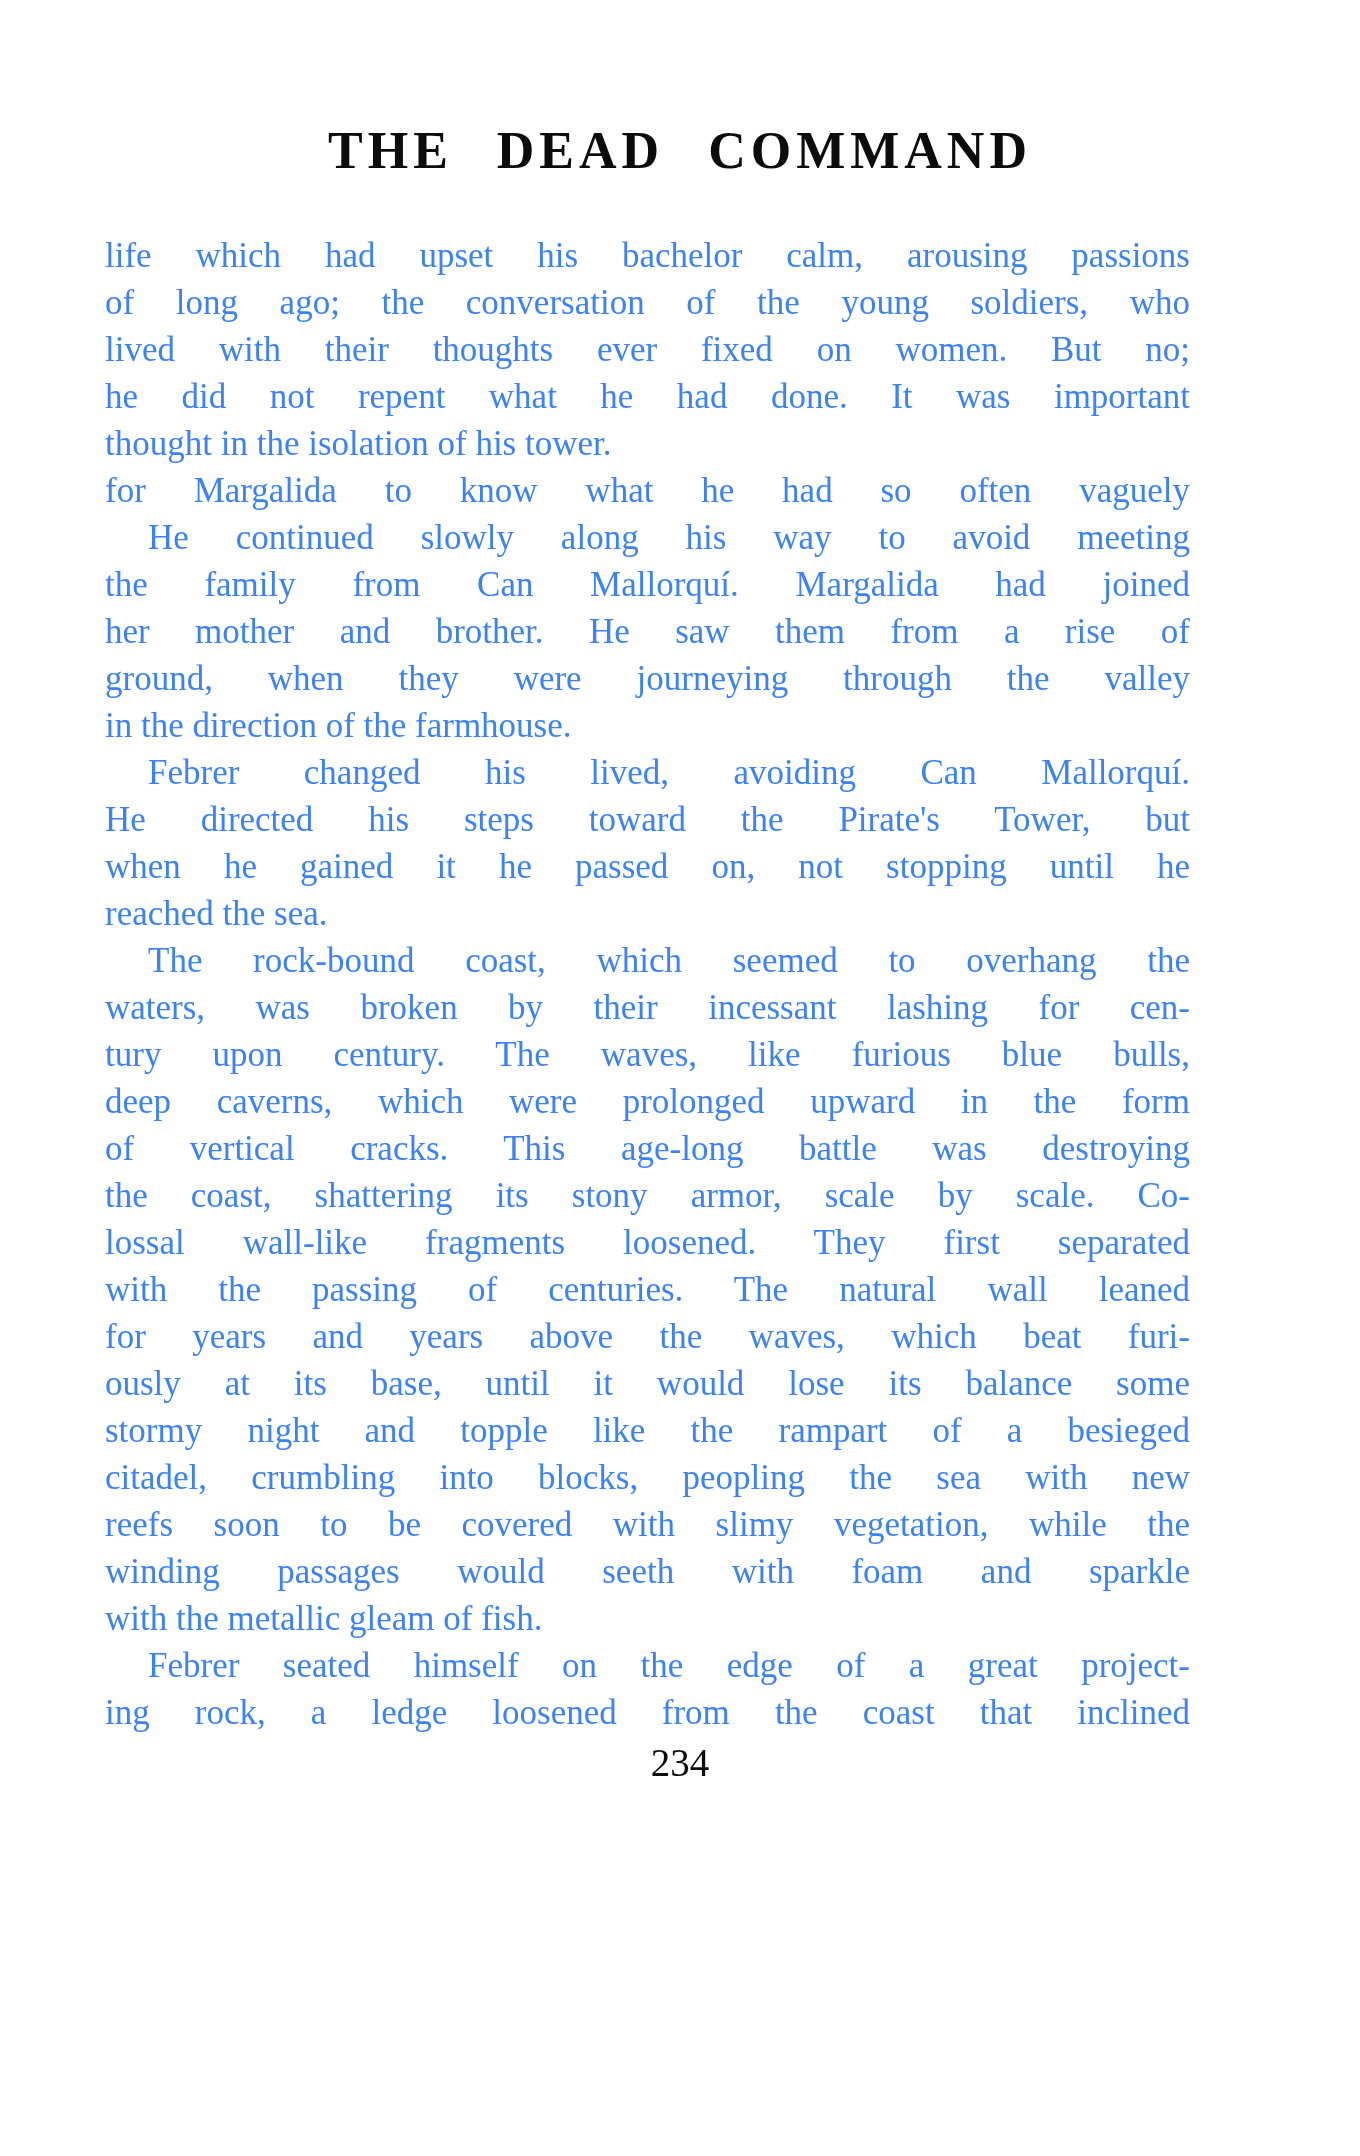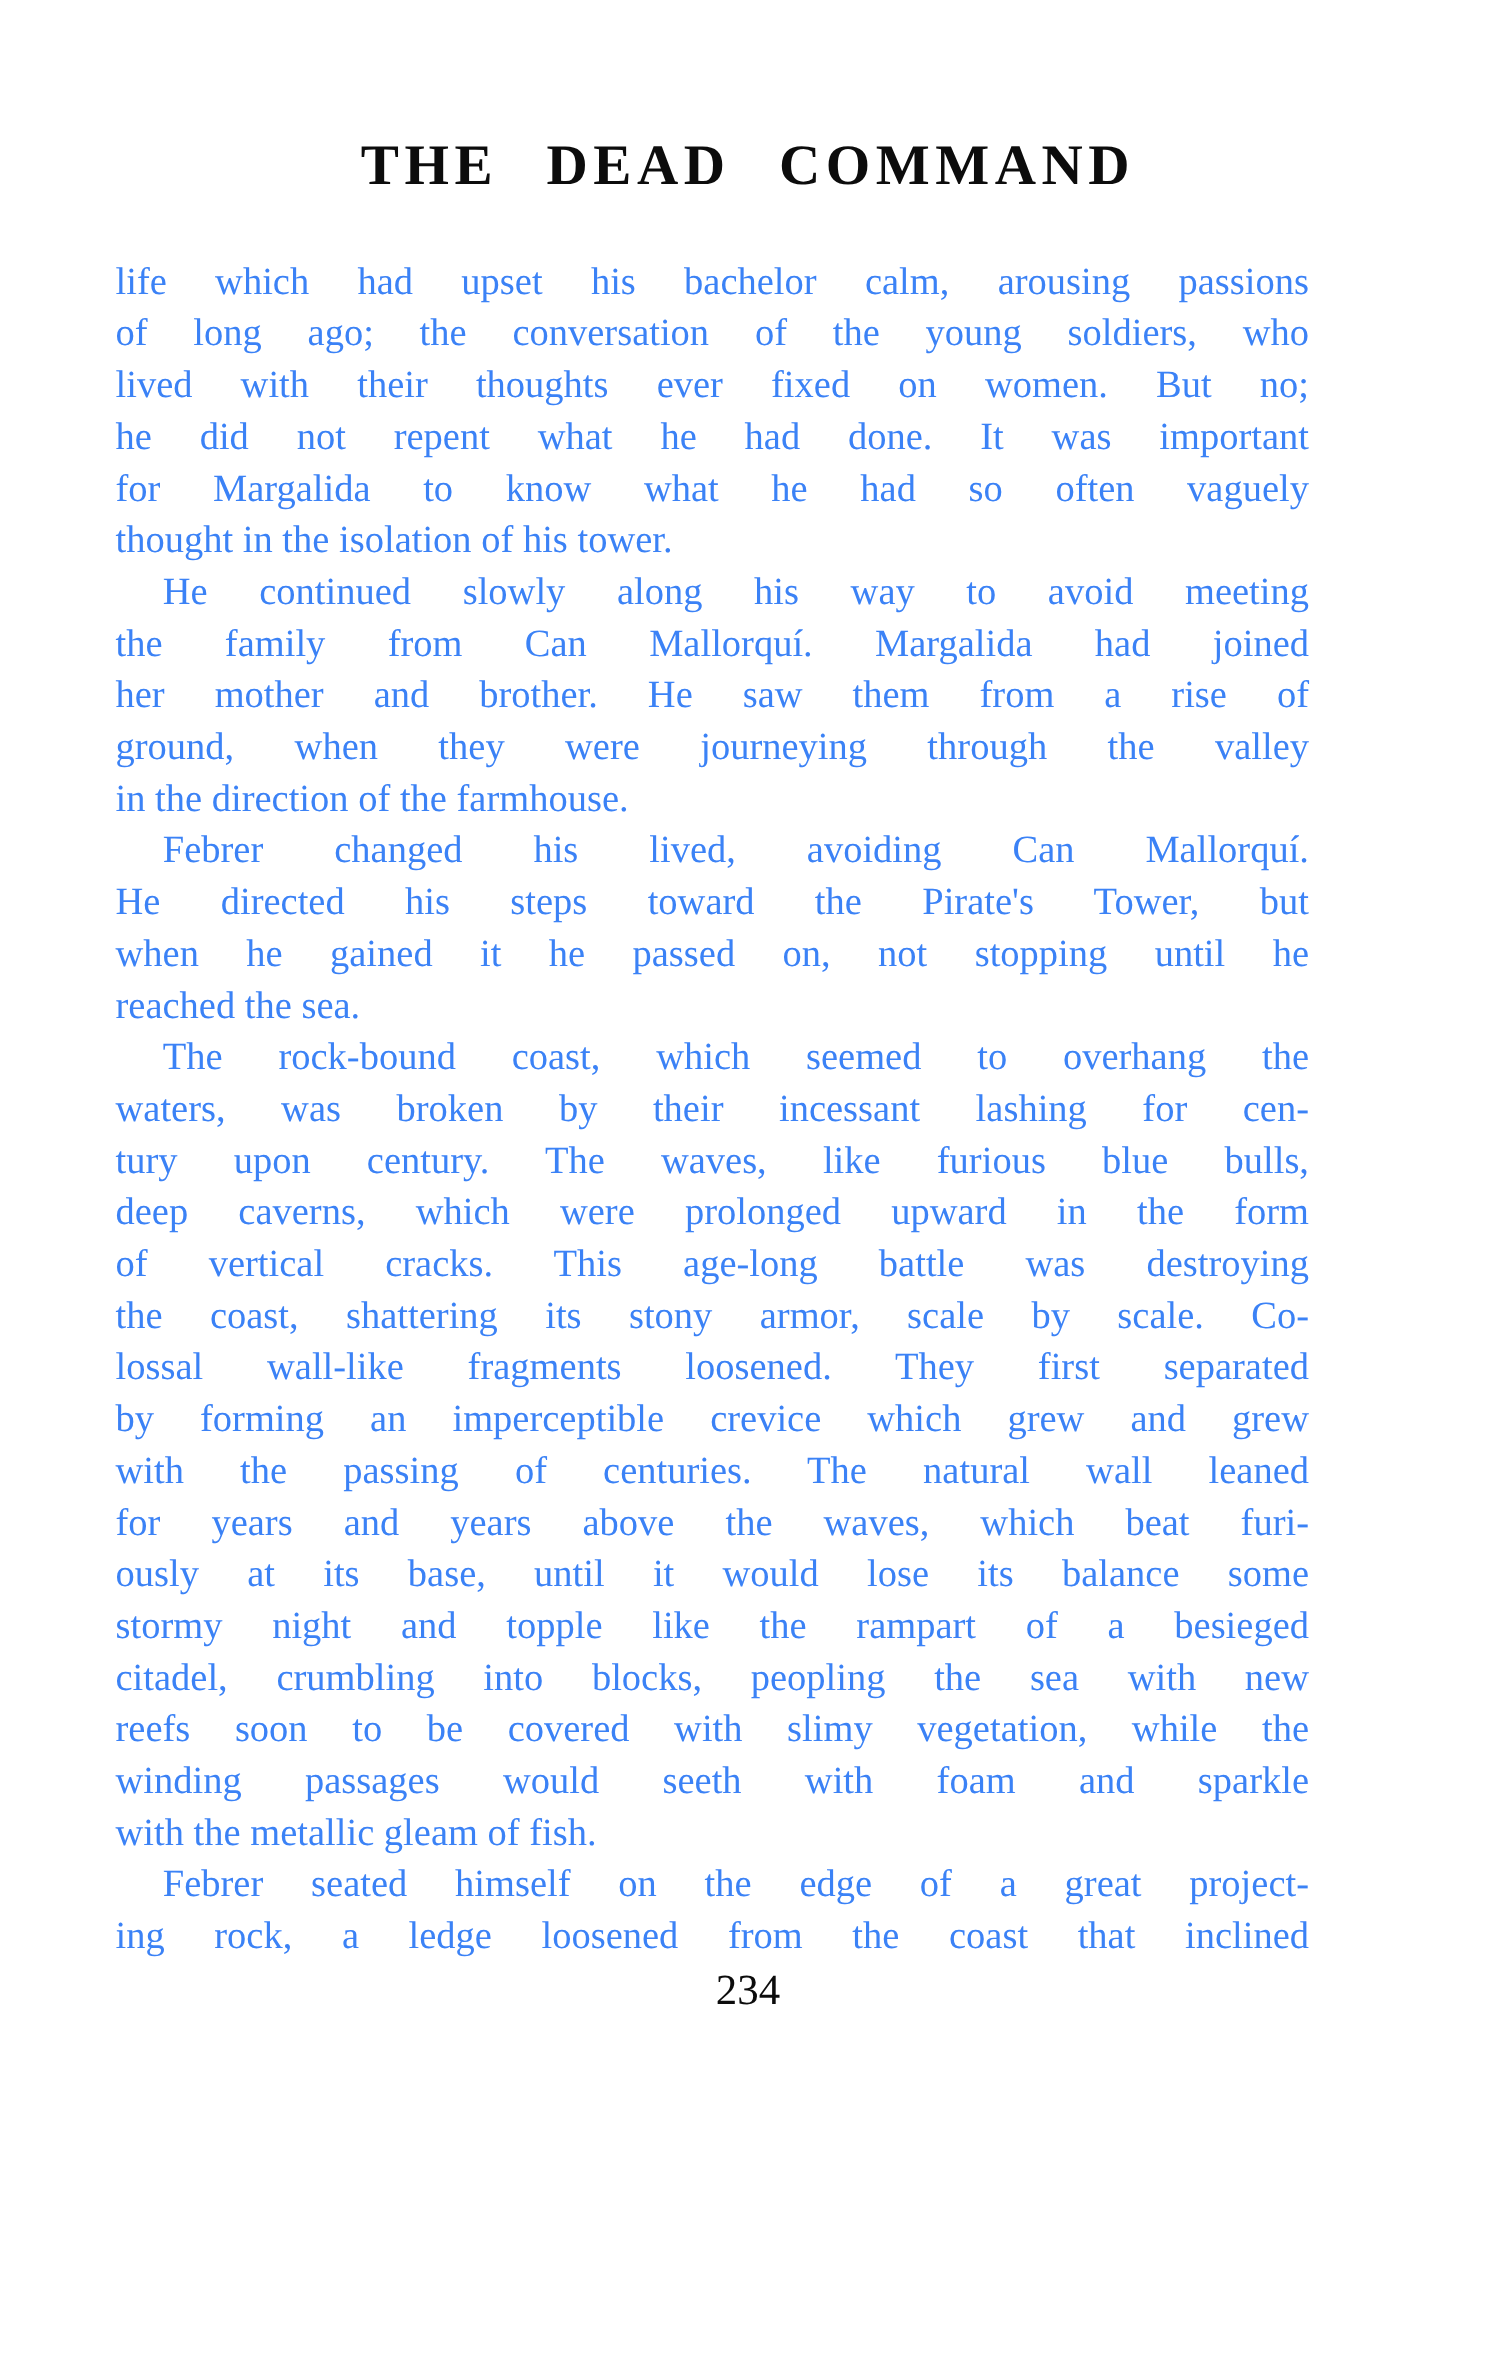--- a/index.html
+++ b/index.html
@@ -61,22 +61,22 @@
 
 <div class="page">
   <h1 class="title">THE DEAD COMMAND</h1>
 
   <div class="body-text">
       <div class="paragraph">
         <div class="line first">life which had upset his bachelor calm, arousing passions</div>
         <div class="line">of long ago; the conversation of the young soldiers, who</div>
         <div class="line">lived with their thoughts ever fixed on women.  But no;</div>
         <div class="line">he did not repent what he had done.  It was important</div>
+        <div class="line flush">thought in the isolation of his tower.</div>
         <div class="line">for Margalida to know what he had so often vaguely</div>
-        <div class="line flush">thought in the isolation of his tower.</div>
       </div>
       <div class="paragraph indent">
         <div class="line first">He continued slowly along his way to avoid meeting</div>
         <div class="line">the family from Can Mallorquí.  Margalida had joined</div>
         <div class="line">her mother and brother.  He saw them from a rise of</div>
         <div class="line">ground, when they were journeying through the valley</div>
         <div class="line flush">in the direction of the farmhouse.</div>
       </div>
       <div class="paragraph indent">
         <div class="line first">Febrer changed his lived, avoiding Can Mallorquí.</div>
@@ -85,21 +85,20 @@
         <div class="line flush">reached the sea.</div>
       </div>
       <div class="paragraph indent">
         <div class="line first">The rock-bound coast, which seemed to overhang the</div>
         <div class="line">waters, was broken by their incessant lashing for cen-</div>
         <div class="line">tury upon century.  The waves, like furious blue bulls,</div>
         <div class="line">deep caverns, which were prolonged upward in the form</div>
         <div class="line">of vertical cracks.  This age-long battle was destroying</div>
         <div class="line">the coast, shattering its stony armor, scale by scale.  Co-</div>
         <div class="line">lossal wall-like fragments loosened.  They first separated</div>
-        <div class="line">by forming an imperceptible crevice which grew and grew</div>
         <div class="line">with the passing of centuries.  The natural wall leaned</div>
         <div class="line">for years and years above the waves, which beat furi-</div>
         <div class="line">ously at its base, until it would lose its balance some</div>
         <div class="line">stormy night and topple like the rampart of a besieged</div>
         <div class="line">citadel, crumbling into blocks, peopling the sea with new</div>
         <div class="line">reefs soon to be covered with slimy vegetation, while the</div>
         <div class="line">winding passages would seeth with foam and sparkle</div>
         <div class="line flush">with the metallic gleam of fish.</div>
       </div>
       <div class="paragraph indent">

